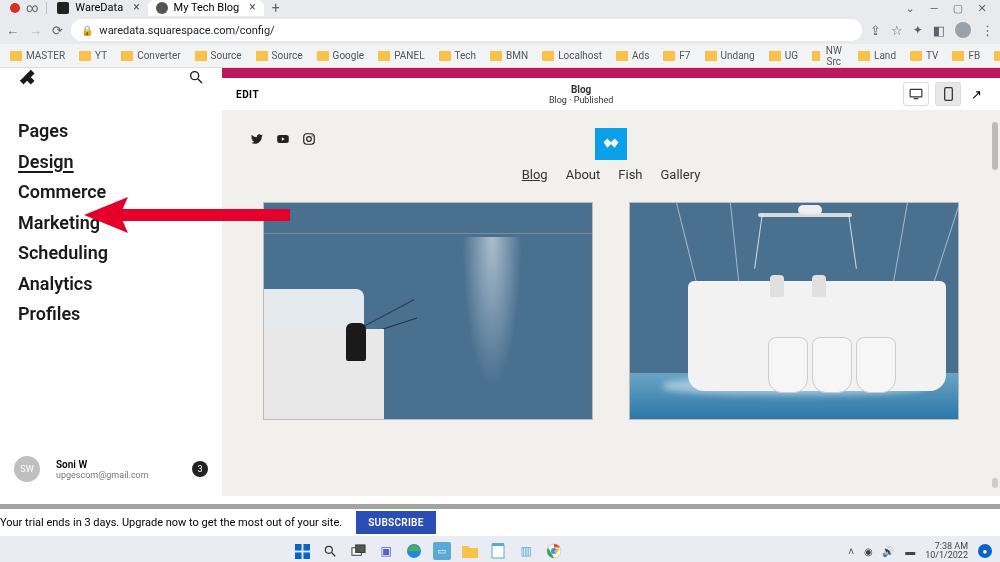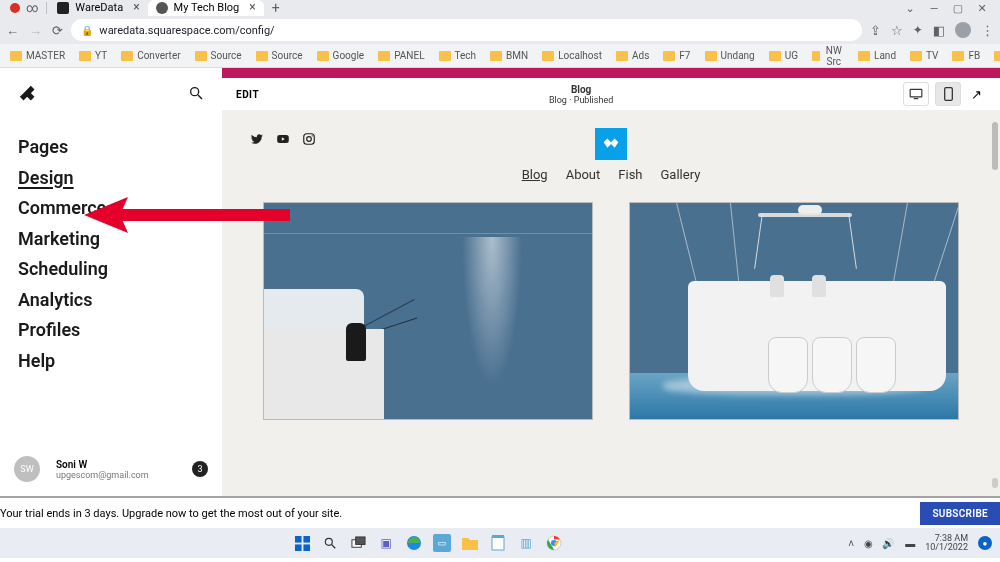--- a/index.html
+++ b/index.html
@@ -29,21 +29,21 @@
 .addr-actions { display: flex; gap: 10px; font-size: 13px; color: #5f6368; align-items: center; }
 .addr-actions .puz { font-size: 12px; }
 .avatar-circ { width: 16px; height: 16px; border-radius: 50%; background: #9aa0a6; }
 
 .bookmarks { display: flex; align-items: center; height: 24px; padding: 0 10px; gap: 14px; background: #f1f3f4; border-bottom: 1px solid #dadce0; font-size: 10px; }
 .bm { display: flex; align-items: center; gap: 4px; color: #555; text-align: center; }
 .bm .folder { width: 12px; height: 10px; background: #f9c14a; border-radius: 1px; }
 
 
 .app { display: flex; height: 428px; }
-.sidebar { width: 222px; background: #fff; padding-top: 16px; position: relative; display: flex; flex-direction: column; }
+.sidebar { width: 222px; background: #fff; position: relative; display: flex; flex-direction: column; }
 .sb-top { display: flex; align-items: center; justify-content: space-between; padding: 0 18px 20px 18px; }
 .sq-logo { width: 22px; height: 22px; }
 .search-ico { font-size: 15px; }
 .sb-nav { padding: 10px 18px; }
 .sb-item { font-size: 18px; font-weight: 600; color: #1a1a1a; margin-bottom: 8px; line-height: 1.25; cursor: pointer; }
 .sb-item.active { text-decoration: underline; text-decoration-thickness: 2px; text-underline-offset: 3px; }
 .sb-footer { margin-top: auto; display: flex; align-items: center; padding: 10px 14px 14px; gap: 16px; }
 .sb-ava { width: 26px; height: 26px; border-radius: 50%; background: #bfbfbf; color: #fff; font-size: 9px; display: flex; align-items: center; justify-content: center; }
 .sb-user { font-size: 10px; }
 .sb-user .n { font-weight: 600; }
@@ -104,21 +104,21 @@
 .img2 .rod { position:absolute; bottom: 120px; width:1px; height:100px; background: rgba(255,255,255,0.5); }
 .img2 .rod.r1 { left: 70px; transform: rotate(-14deg); transform-origin: bottom; }
 .img2 .rod.r2 { left: 110px; transform: rotate(-6deg); transform-origin: bottom; }
 .img2 .rod.r3 { left: 260px; transform: rotate(10deg); transform-origin: bottom; }
 .img2 .rod.r4 { left: 298px; transform: rotate(18deg); transform-origin: bottom; }
 
 .preview-scrollbar { position:absolute; right: 2px; top: 12px; width: 6px; height: 48px; background: #bbb; border-radius: 3px; }
 .preview-scrollbar2 { position:absolute; right: 2px; bottom: 8px; width: 6px; height: 10px; background: #ccc; border-radius: 3px; }
 
 
-.trial { height: 32px; background: #fff; border-top: 2px solid #a3a3a3; display: flex; align-items: center; justify-content: space-between; gap: 14px; font-size: 11px; }
+.trial { height: 32px; background: #fff; border-top: 5px solid #a3a3a3; display: flex; align-items: center; justify-content: flex-start; gap: 14px; font-size: 11px; margin-top: 8px; }
 .trial .btn { background: #2a4db5; color: #fff; font-size: 10px; font-weight: 600; padding: 6px 12px; letter-spacing: 0.3px; }
 
 
 .taskbar { height: 30px; background: #e9edf3; display: flex; align-items: center; padding: 0 8px; font-size: 10px; color: #444; }
 .tb-center { flex:1; display:flex; justify-content:center; gap: 10px; align-items:center; }
 .tb-ico { width: 18px; height: 18px; border-radius: 3px; display:flex; align-items:center; justify-content:center; font-size:12px; }
 .tb-right { display:flex; align-items:center; gap:10px; }
 .tb-clock { text-align:right; line-height:1; font-size:9px; }
 .tb-notif { width:14px; height:14px; background:#0a63c9; border-radius:50%; color:#fff; font-size:8px; display:flex; align-items:center; justify-content:center; }
 
@@ -263,21 +263,20 @@
       </span>
     </div>
     <div class="sb-nav" id="sb-nav">
         <div class="sb-item">Pages</div>
         <div class="sb-item active">Design</div>
         <div class="sb-item">Commerce</div>
         <div class="sb-item">Marketing</div>
         <div class="sb-item">Scheduling</div>
         <div class="sb-item">Analytics</div>
         <div class="sb-item">Profiles</div>
-        <div class="sb-item">Help</div>
       </div>
     <div class="sb-footer">
       <div class="sb-ava">SW</div>
       <div class="sb-user">
         <div class="n">Soni W</div>
         <div class="e">upgescom@gmail.com</div>
       </div>
       <div class="sb-badge">3</div>
     </div>
   </div>

